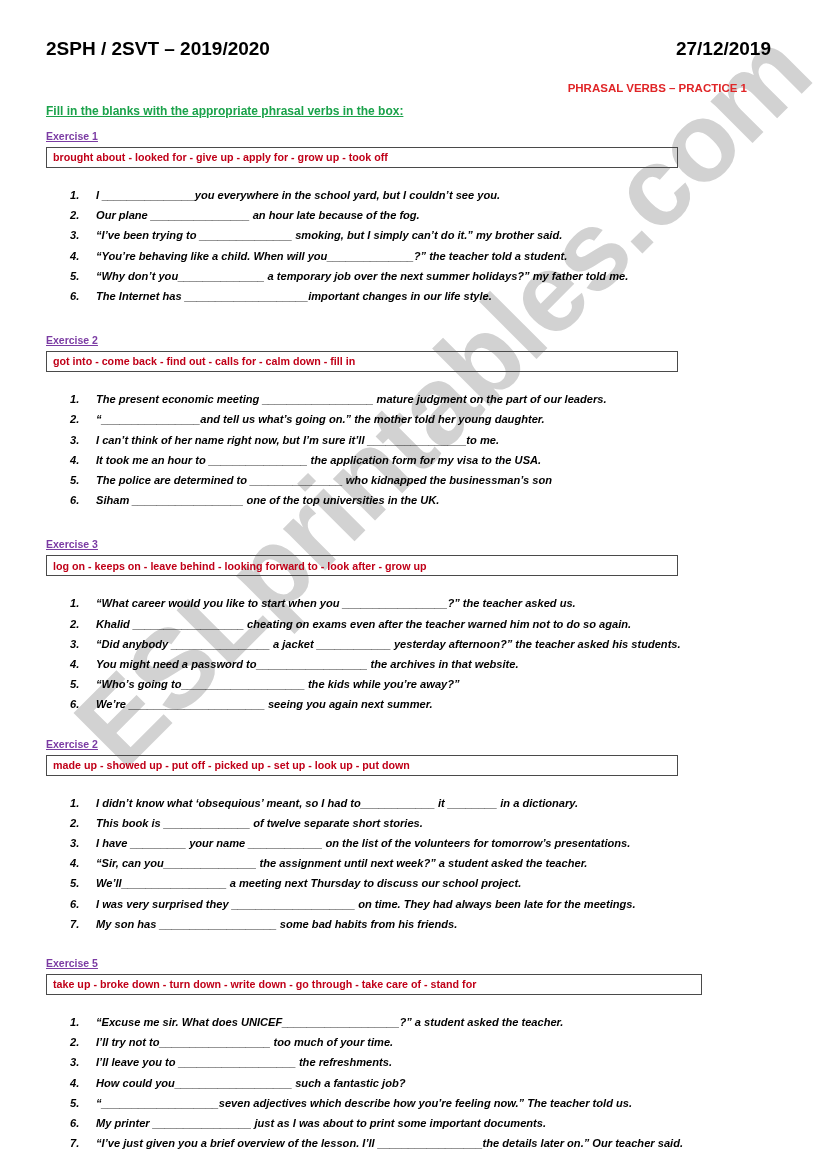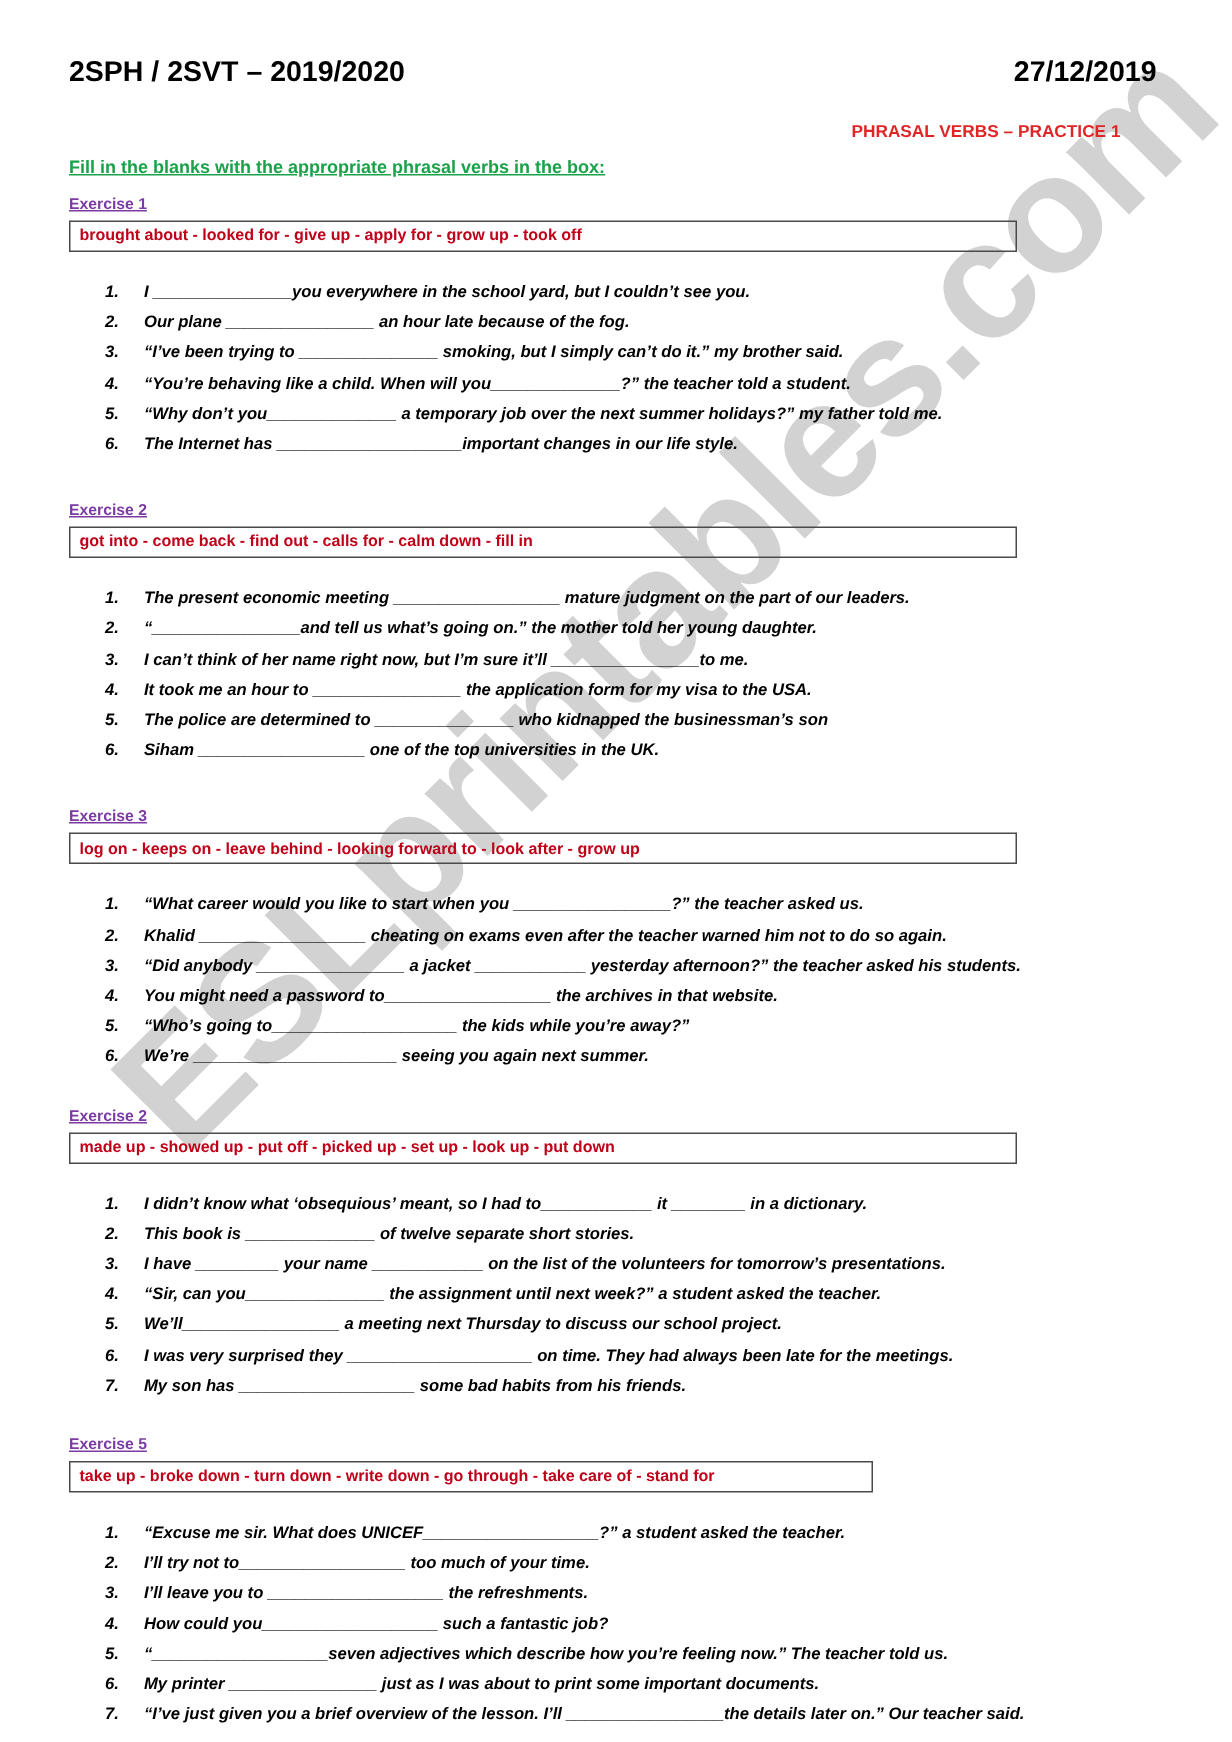--- a/index.html
+++ b/index.html
@@ -102,21 +102,21 @@
     background: transparent;
   }
   .word-box .wb-text {
     font-size: 10.7px;
     font-weight: 700;
     color: #c00018;
     white-space: nowrap;
     line-height: 1;
   }
   .wb-w632 { width: 632px; }
-  .wb-w676 { width: 536px; }
+  .wb-w676 { width: 656px; }
 
   ol.items {
     list-style: none;
     margin: 0 0 0 0;
     padding: 0 0 0 50px;
     counter-reset: itm;
   }
   ol.items > li {
     counter-increment: itm;
     position: relative;

